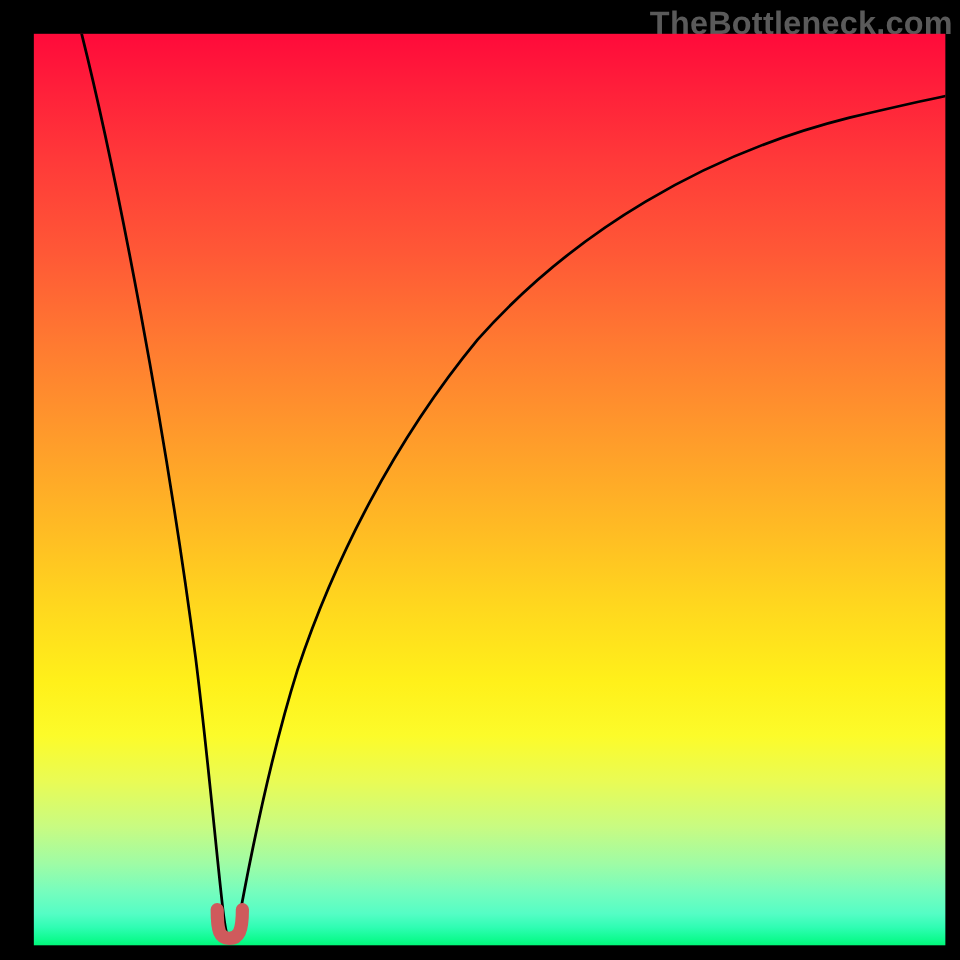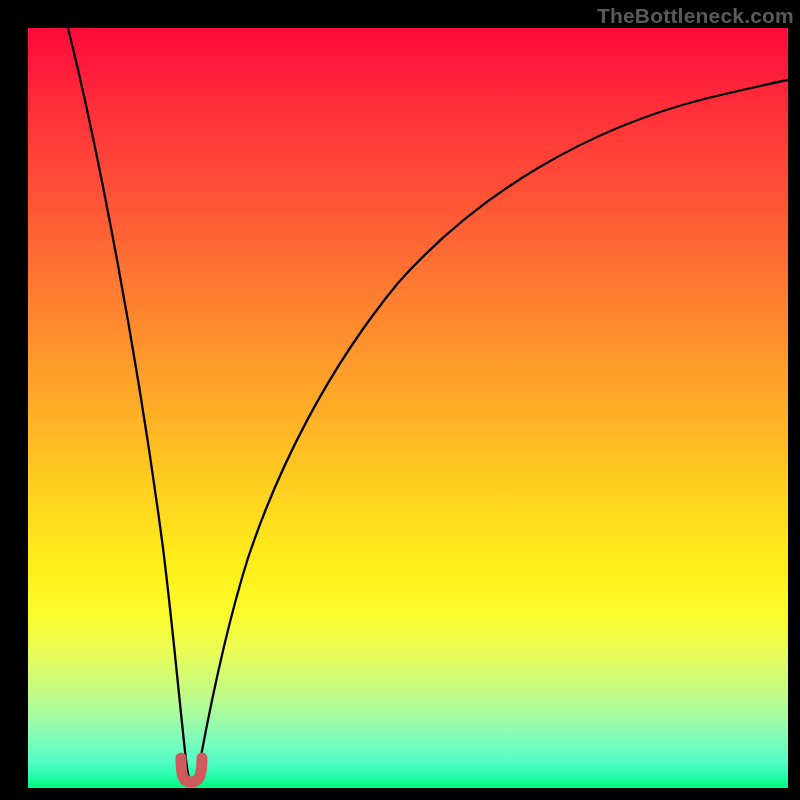--- a/index.html
+++ b/index.html
@@ -53,21 +53,21 @@
   }
   .curve {
     position: absolute;
     inset: 0;
   }
   .link {
     position: absolute;
     top: 4px;
     right: 6px;
     font-family: Arial, Helvetica, sans-serif;
-    font-size: 21px;
+    font-size: 27px;
     font-weight: bold;
     color: #5a5a5a;
     letter-spacing: 0.2px;
     user-select: none;
   }
 </style>
 </head>
 <body>
 
 <div class="frame">

